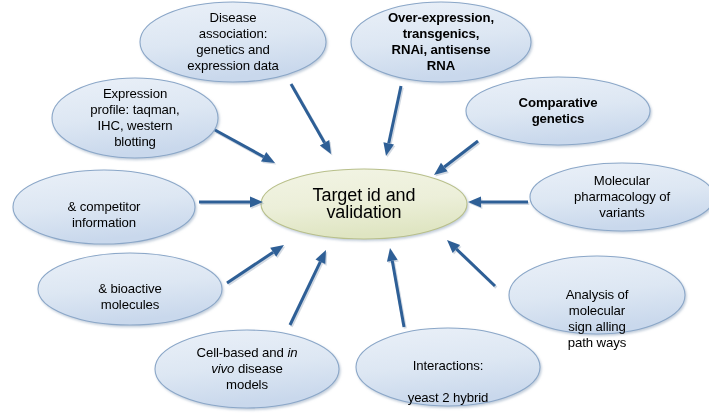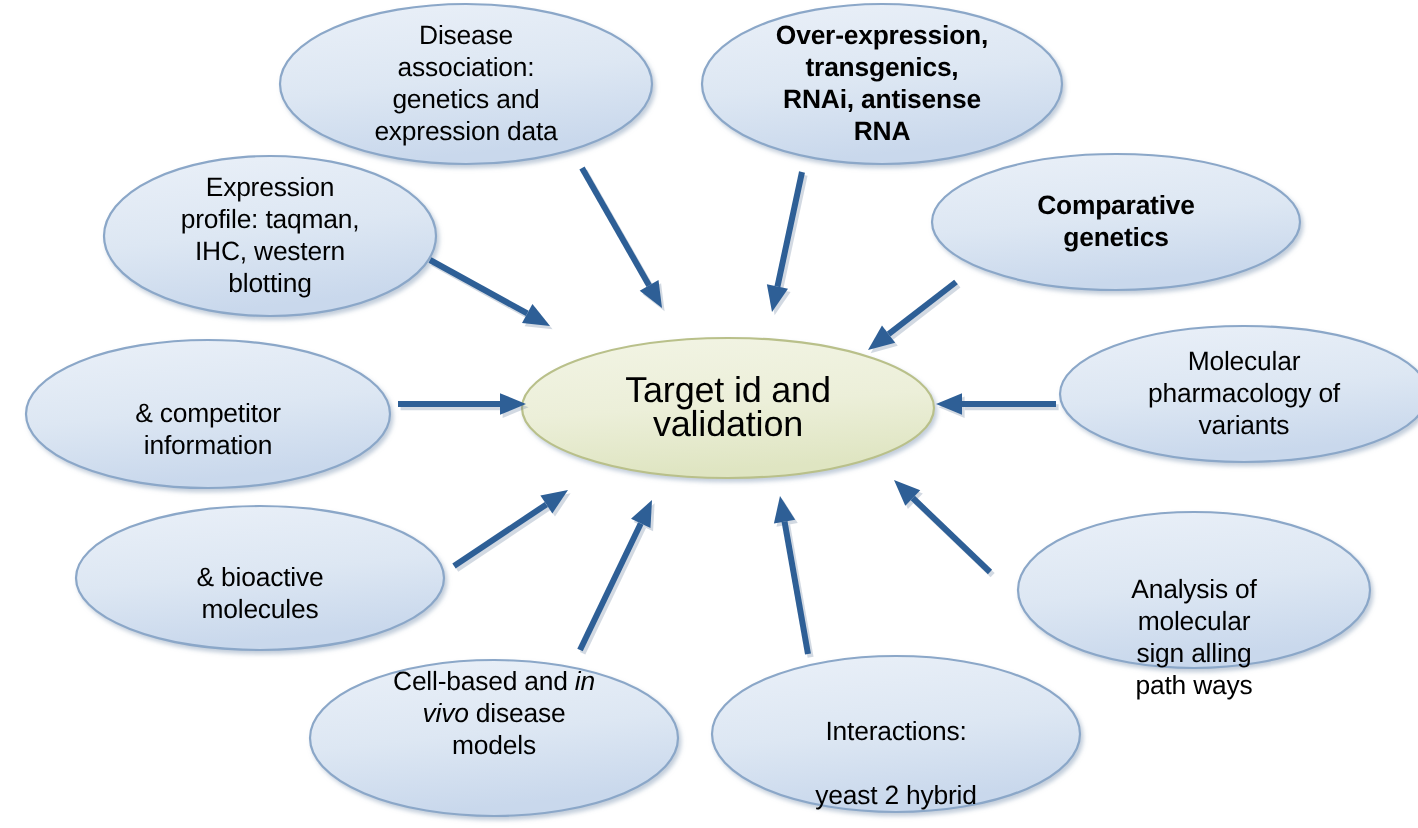--- a/index.html
+++ b/index.html
@@ -182,20 +182,20 @@
       </div>
       <div class="node" style="left: 509px; top: 256px; width: 176px; height: 78px; margin-top: 24px;">
         <div class="label"><span>Analysis of</span><br><span>molecular</span><br><span>sign alling</span><br><span>path ways</span></div>
       </div>
       <div class="node" style="left: 38px; top: 253px; width: 184px; height: 72px;">
         <div class="label"><br><span>&amp; bioactive</span><br><span>molecules</span></div>
       </div>
       <div class="node" style="left: 356px; top: 328px; width: 184px; height: 78px; align-items: flex-end;">
         <div class="label"><span>Interactions:</span><br><br><span>yeast 2 hybrid</span></div>
       </div>
-      <div class="node" style="left: 155px; top: 318px; width: 184px; height: 78px; justify-content: center;">
+      <div class="node" style="left: 155px; top: 330px; width: 184px; height: 78px; justify-content: center;">
         <div class="label"><span>Cell-based and </span><span class="ital">in</span><br><span class="ital">vivo</span><span> disease</span><br><span>models</span></div>
       </div>
       <div class="node center" style="left: 261px; top: 169px; width: 206px; height: 70px;">
         <div class="label"><span>Target id and</span><br><span>validation</span></div>
       </div>
     </div>
 </div>
 
 </body></html>

